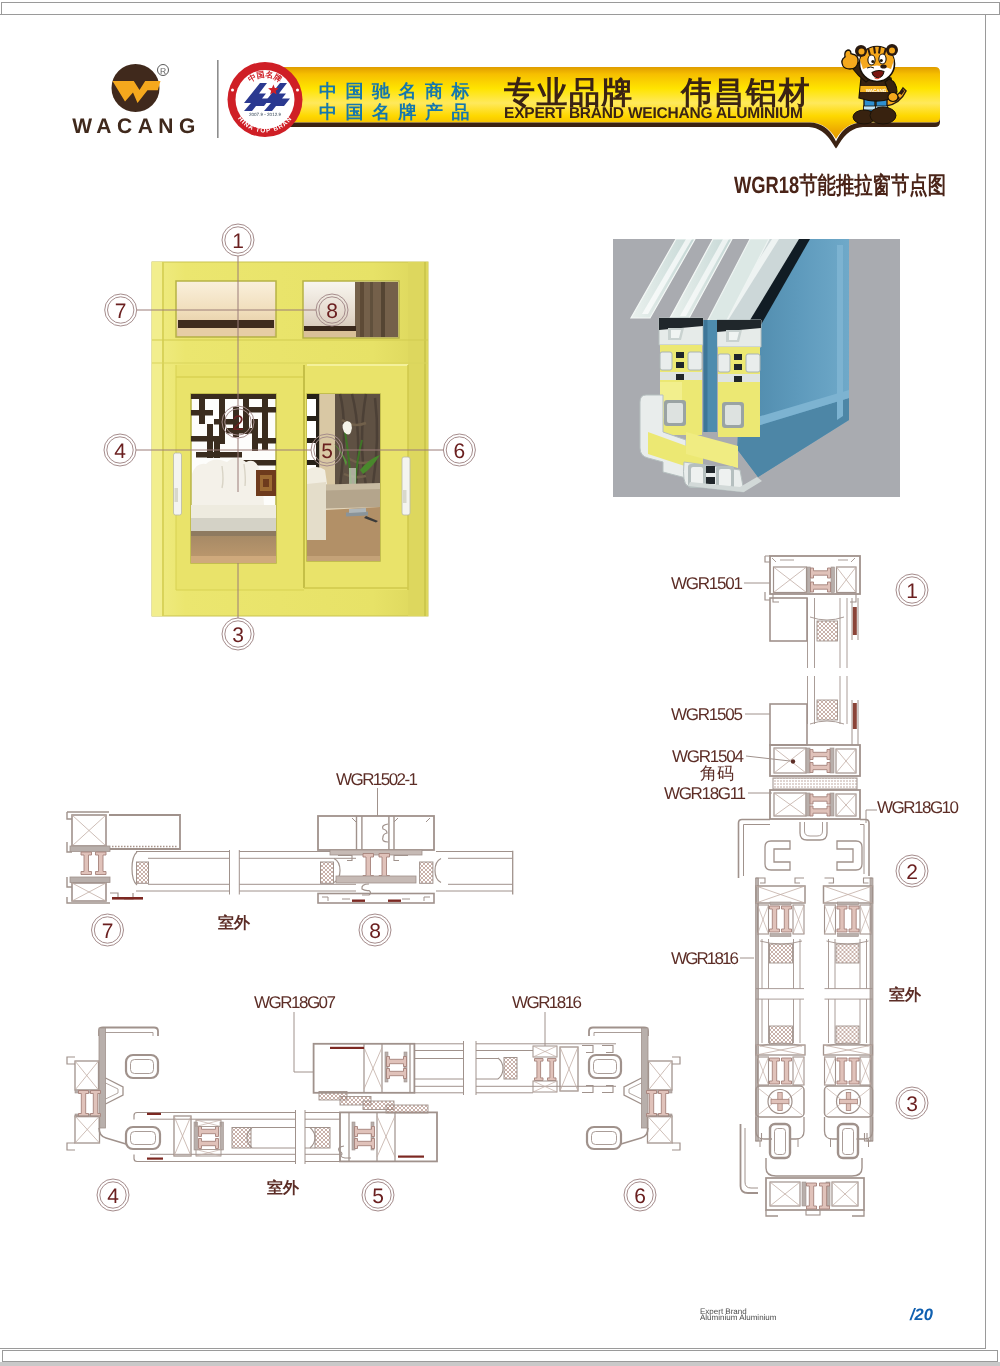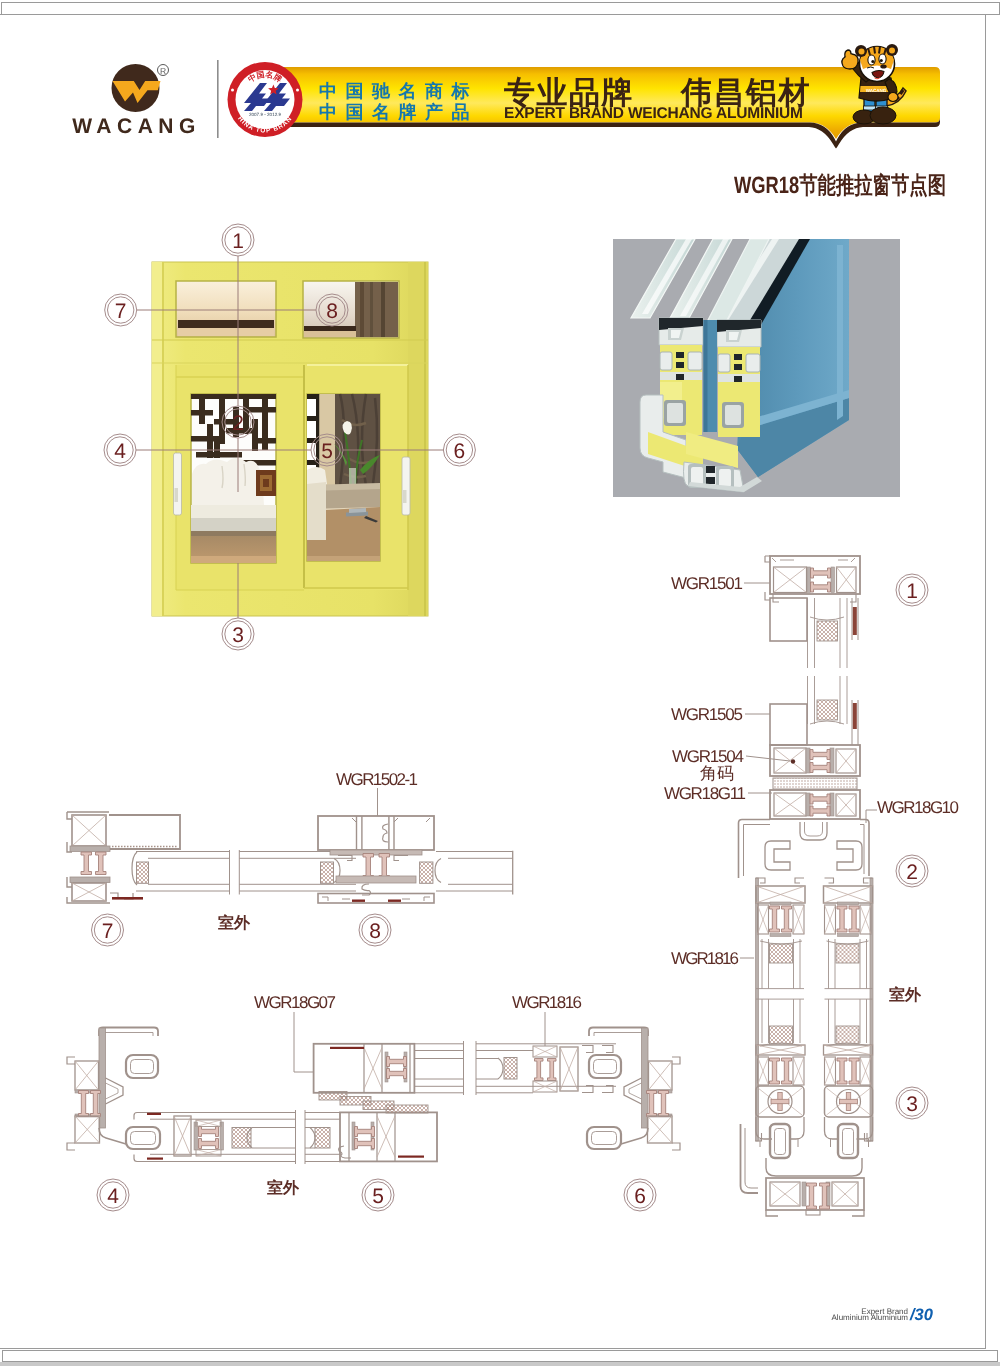--- a/index.html
+++ b/index.html
@@ -845,14 +845,14 @@
     <text x="378" y="1202.5" font-size="21" fill="#6b2020" text-anchor="middle" font-family="Liberation Sans">5</text>
   </g>
 
   <g>
     <circle cx="640" cy="1195" r="16" stroke="#a58c8c" stroke-width="1"></circle>
     <circle cx="640" cy="1195" r="13.2" stroke="#a58c8c" stroke-width="1"></circle>
     <text x="640" y="1202.5" font-size="21" fill="#6b2020" text-anchor="middle" font-family="Liberation Sans">6</text>
   </g>
 </svg>
 
-<div class="abs" style="left:700px;top:1308.5px;width:208px;text-align:right;font-size:8px;line-height:6.8px;color:#4a4a4a;">Expert Brand<br><span style="line-height:6.8px">Aluminium Aluminium</span></div>
-<div class="abs" style="left:910px;top:1306px;width:60px;font-size:16.5px;font-weight:bold;font-style:italic;color:#1060b0;">/30</div>
+<div class="abs" style="left:700px;top:1308.5px;width:208px;font-size:8px;line-height:6.8px;color:#4a4a4a;">Expert Brand<br><span style="line-height:6.8px">Aluminium Aluminium</span></div>
+<div class="abs" style="left:910px;top:1306px;width:60px;font-size:16.5px;font-weight:bold;font-style:italic;color:#1060b0;">/20</div>
 
 </body></html>

